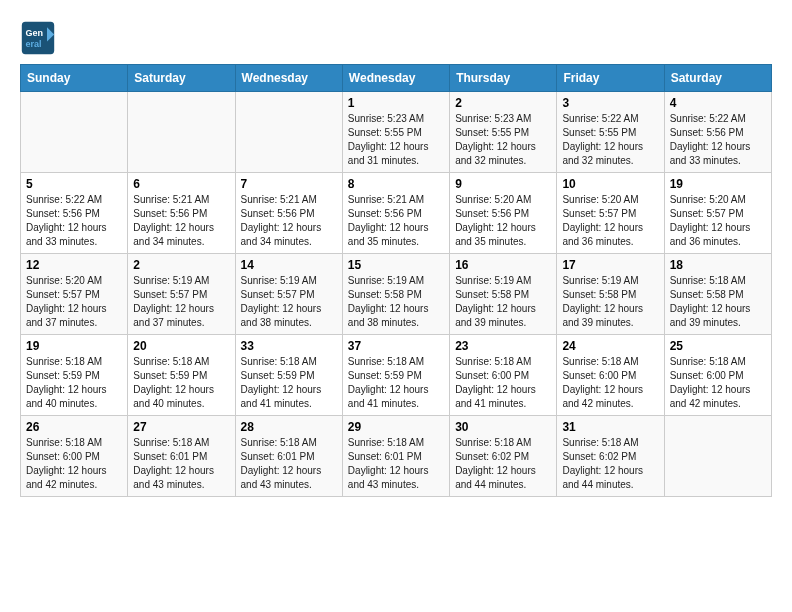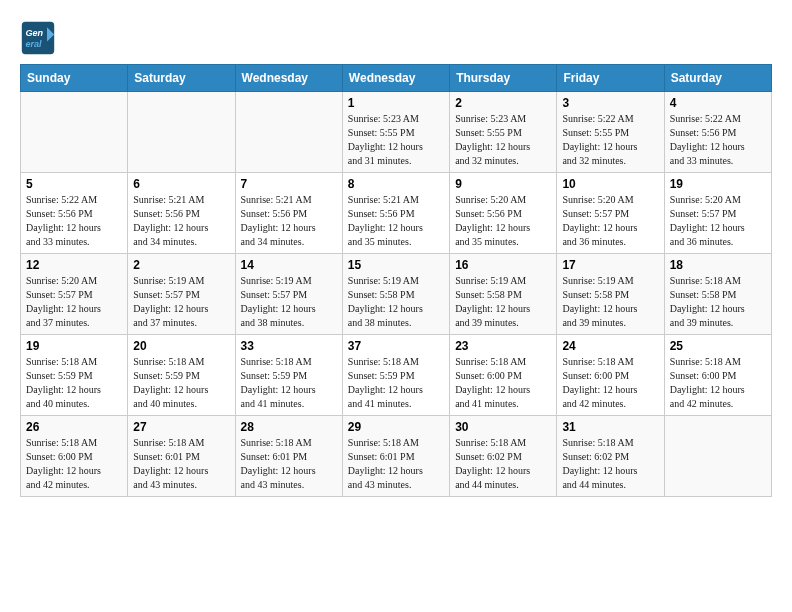--- a/index.html
+++ b/index.html
@@ -8,21 +8,20 @@
       background: #fff;
       width: 792px;
       min-height: 612px;
       padding: 20px;
     }
     .header {
       display: flex;
       align-items: flex-start;
       justify-content: space-between;
       margin-bottom: 8px;
-      font-style: italic;
     }
     .logo {
       display: flex;
       align-items: center;
       gap: 4px;
     }
     .logo-icon {
       width: 36px;
       height: 36px;
     }
@@ -62,21 +61,20 @@
     }
     .day-number {
       font-weight: bold;
       font-size: 12px;
       margin-bottom: 2px;
     }
     .day-info {
       font-size: 10px;
       color: #222;
       line-height: 1.4;
-      font-family: Liberation Serif, serif;
     }
     tbody tr:nth-child(odd) td {
       background-color: #f9f9f9;
     }
     tbody tr:nth-child(even) td {
       background-color: #ffffff;
     }
     td.empty {
       background-color: #f0f0f0;
     }

